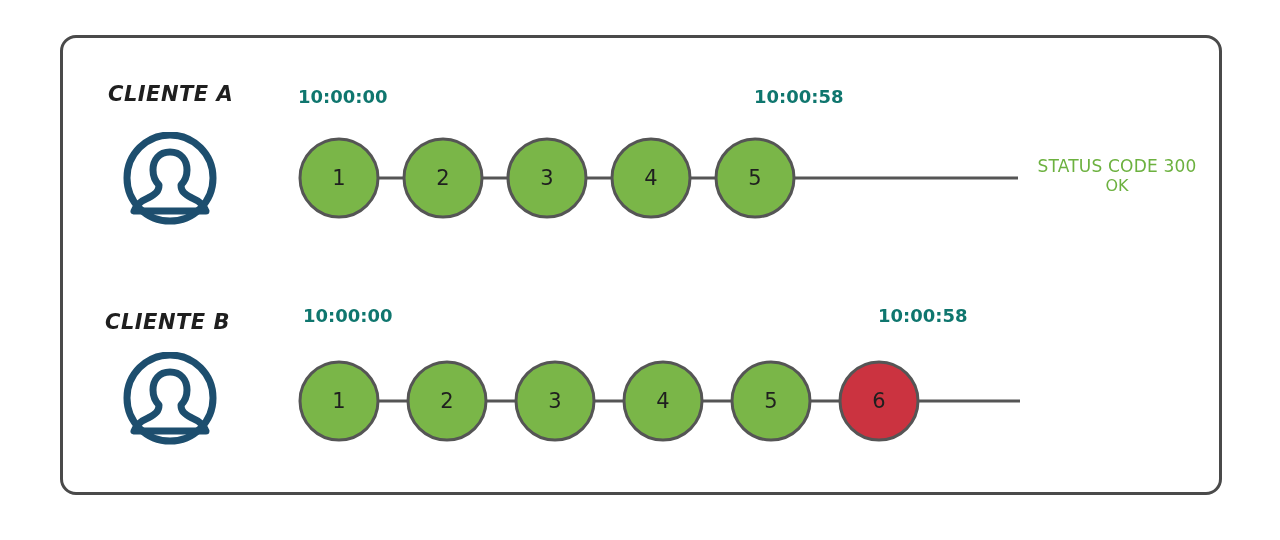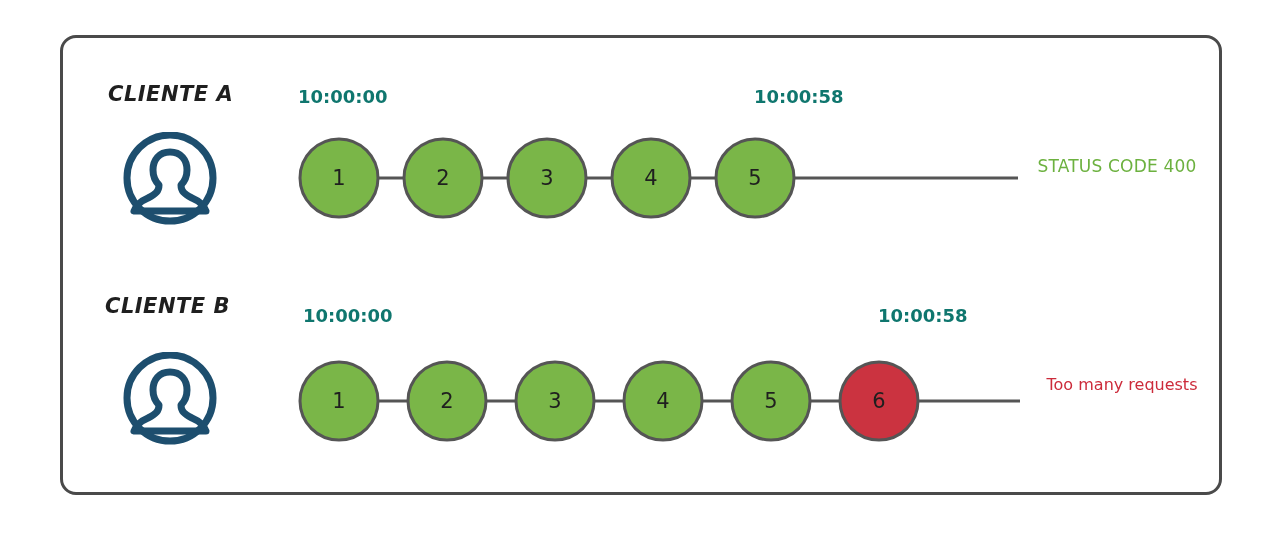--- a/index.html
+++ b/index.html
@@ -90,38 +90,38 @@
 <div class="avatar" style="left:118px; top:132px;">
   <svg width="104" height="96" viewBox="0 0 104 96">
     <circle cx="52" cy="46" r="43" fill="none" stroke="#1d4e6e" stroke-width="7"></circle>
     <path d="M52 20 C 41 20 35 28 35 38 C 35 45 38 50 41 53 C 41 59 38 62 30 66
              C 23 69 18 73 16 79 L 88 79 C 86 73 81 69 74 66 C 66 62 63 59 63 53
              C 66 50 69 45 69 38 C 69 28 63 20 52 20 Z" fill="none" stroke="#1d4e6e" stroke-width="7" stroke-linejoin="round"></path>
   </svg>
 </div>
 
 <div class="status-text status-ok" style="left:1022px; top:157px; width:190px;">
-  <span class="line1">STATUS CODE 400</span>
+  <span class="line1">STATUS CODE 300</span>
+  <span class="line2">OK</span>
 </div>
 
-<div class="client-label" style="left:105px; top:294px;text-align:center;">CLIENTE B</div>
+<div class="client-label" style="left:105px; top:310px;text-align:center;">CLIENTE B</div>
 <div class="timestamp" style="left:303px; top:305px;">10:00:00</div>
 <div class="timestamp" style="left:878px; top:305px;">10:00:58</div>
 
 <div class="avatar" style="left:118px; top:352px;">
   <svg width="104" height="96" viewBox="0 0 104 96">
     <circle cx="52" cy="46" r="43" fill="none" stroke="#1d4e6e" stroke-width="7"></circle>
     <path d="M52 20 C 41 20 35 28 35 38 C 35 45 38 50 41 53 C 41 59 38 62 30 66
              C 23 69 18 73 16 79 L 88 79 C 86 73 81 69 74 66 C 66 62 63 59 63 53
              C 66 50 69 45 69 38 C 69 28 63 20 52 20 Z" fill="none" stroke="#1d4e6e" stroke-width="7" stroke-linejoin="round"></path>
   </svg>
 </div>
 
 <div class="status-text status-err" style="left:1022px; top:376px; width:200px;">
-  <span class="line2">Too many requests</span>
 </div>
 
 <svg id="canvas">
     <g>
       <line x1="378" y1="178" x2="404" y2="178" stroke="#555555" stroke-width="3"></line>
       <line x1="482" y1="178" x2="508" y2="178" stroke="#555555" stroke-width="3"></line>
       <line x1="586" y1="178" x2="612" y2="178" stroke="#555555" stroke-width="3"></line>
       <line x1="690" y1="178" x2="716" y2="178" stroke="#555555" stroke-width="3"></line>
       <line x1="794" y1="178" x2="1018" y2="178" stroke="#555555" stroke-width="3"></line>
       <g>

